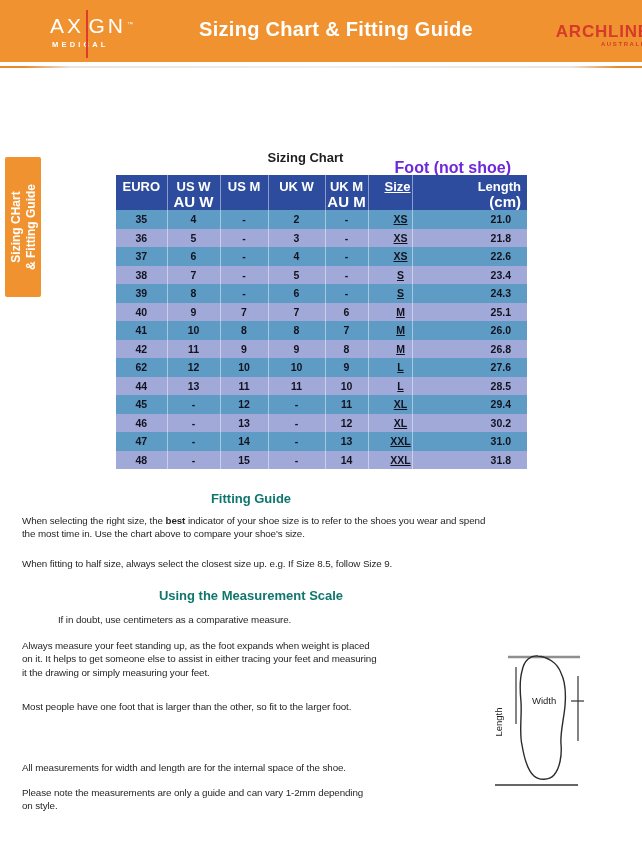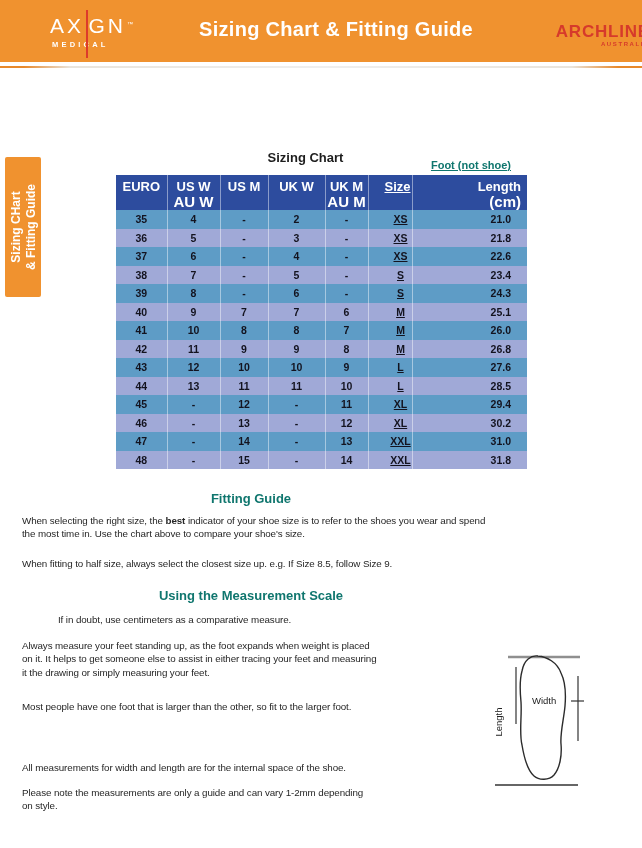--- a/index.html
+++ b/index.html
@@ -24,21 +24,21 @@
   .archline-tm{font-size:6px;position:absolute;top:-3px;right:-7px;}
   .archline-sub{font-size:6px;font-weight:700;letter-spacing:1.6px;margin-top:2px;}
   
   .side-tab{position:absolute;left:5px;top:157px;width:36px;height:140px;background:#F0922F;border-radius:2px;}
   .side-tab-rot{position:absolute;top:50%;left:50%;transform:translate(-50%,-50%) rotate(-90deg);
     white-space:nowrap;text-align:center;color:#ffffff;font-weight:700;font-size:12px;line-height:14.5px;}
   
   .sizing-title{position:absolute;left:100px;top:150px;width:411px;text-align:center;
     font-size:13px;font-weight:700;color:#1d1d1d;}
   .foot-note{position:absolute;left:100px;top:159px;width:411px;text-align:right;
-    font-size:11px;font-weight:700;color:#0f766e;text-decoration:underline;}
+    font-size:16px;font-weight:700;color:#6d28d9;}
   
   .chart-wrap{position:absolute;left:100px;top:175px;width:411px;padding-left:16px;}
   table.sizing{border-collapse:collapse;table-layout:fixed;width:411px;}
   table.sizing th{background:#2D4C9E;color:#ffffff;font-size:13px;font-weight:700;
     vertical-align:top;padding:4px 0 0 0;height:31px;line-height:15px;text-align:center;}
   table.sizing th .h2{font-size:15px;}
   table.sizing td{height:18.5px;padding:0;font-size:10.5px;font-weight:700;color:#13131f;text-align:center;}
   table.sizing tbody tr:nth-child(odd){background:#5E9CC6;}
   table.sizing tbody tr:nth-child(even){background:#A0A9D7;}
   table.sizing td + td, table.sizing th + th{border-left:1px solid rgba(255,255,255,0.45);}
@@ -199,21 +199,21 @@
         <tr>
           <td>42</td>
           <td>11</td>
           <td>9</td>
           <td>9</td>
           <td>8</td>
           <td class="col-size">M</td>
           <td class="col-len">26.8</td>
         </tr>
         <tr>
-          <td>43</td>
+          <td>62</td>
           <td>12</td>
           <td>10</td>
           <td>10</td>
           <td>9</td>
           <td class="col-size">L</td>
           <td class="col-len">27.6</td>
         </tr>
         <tr>
           <td>44</td>
           <td>13</td>

